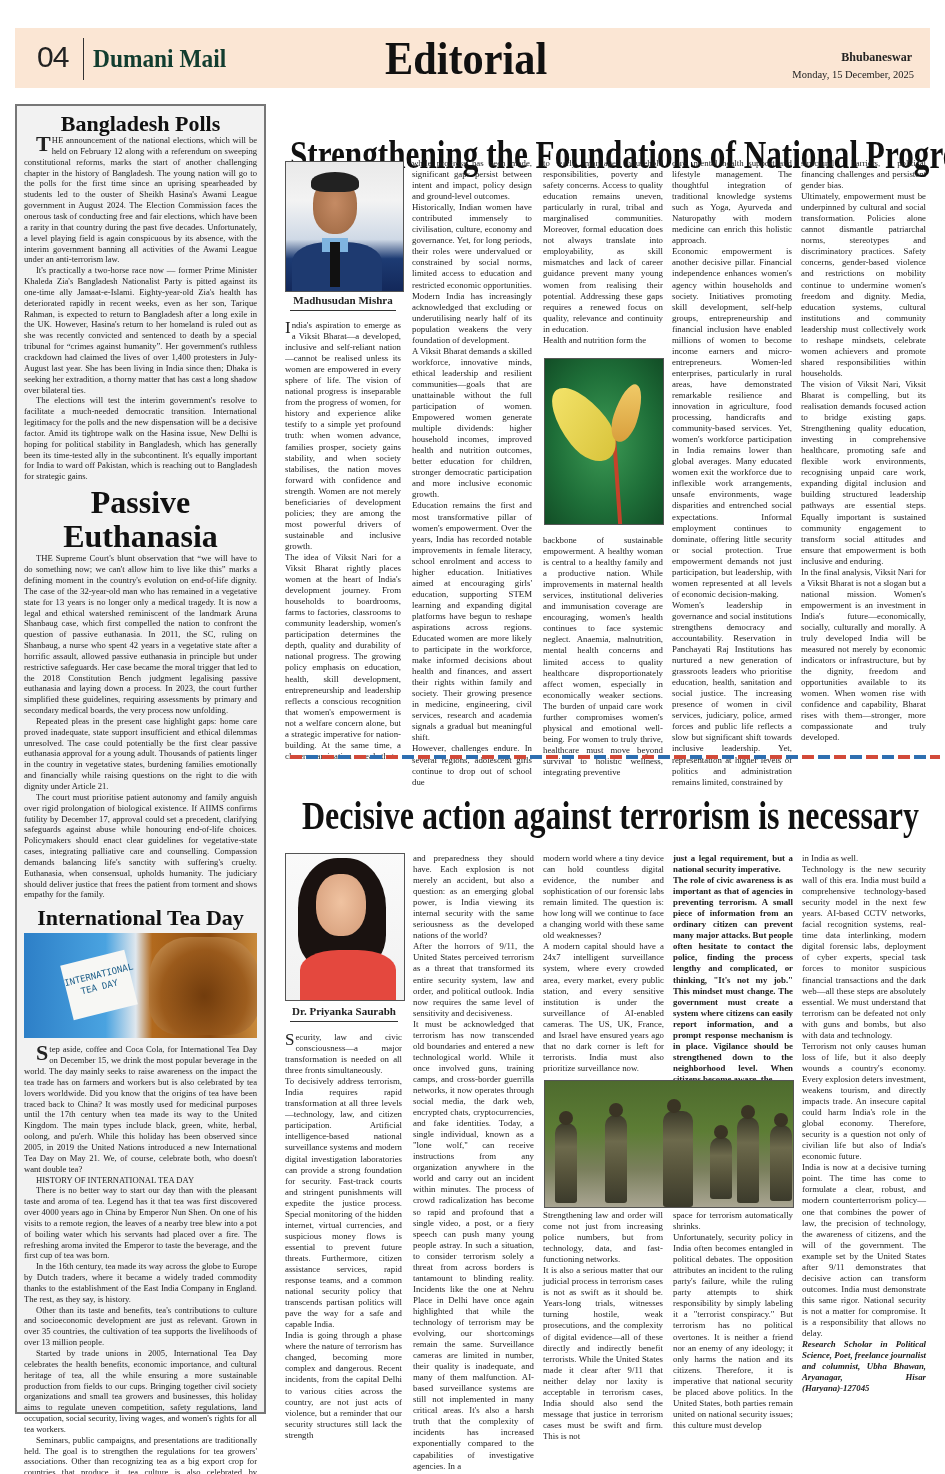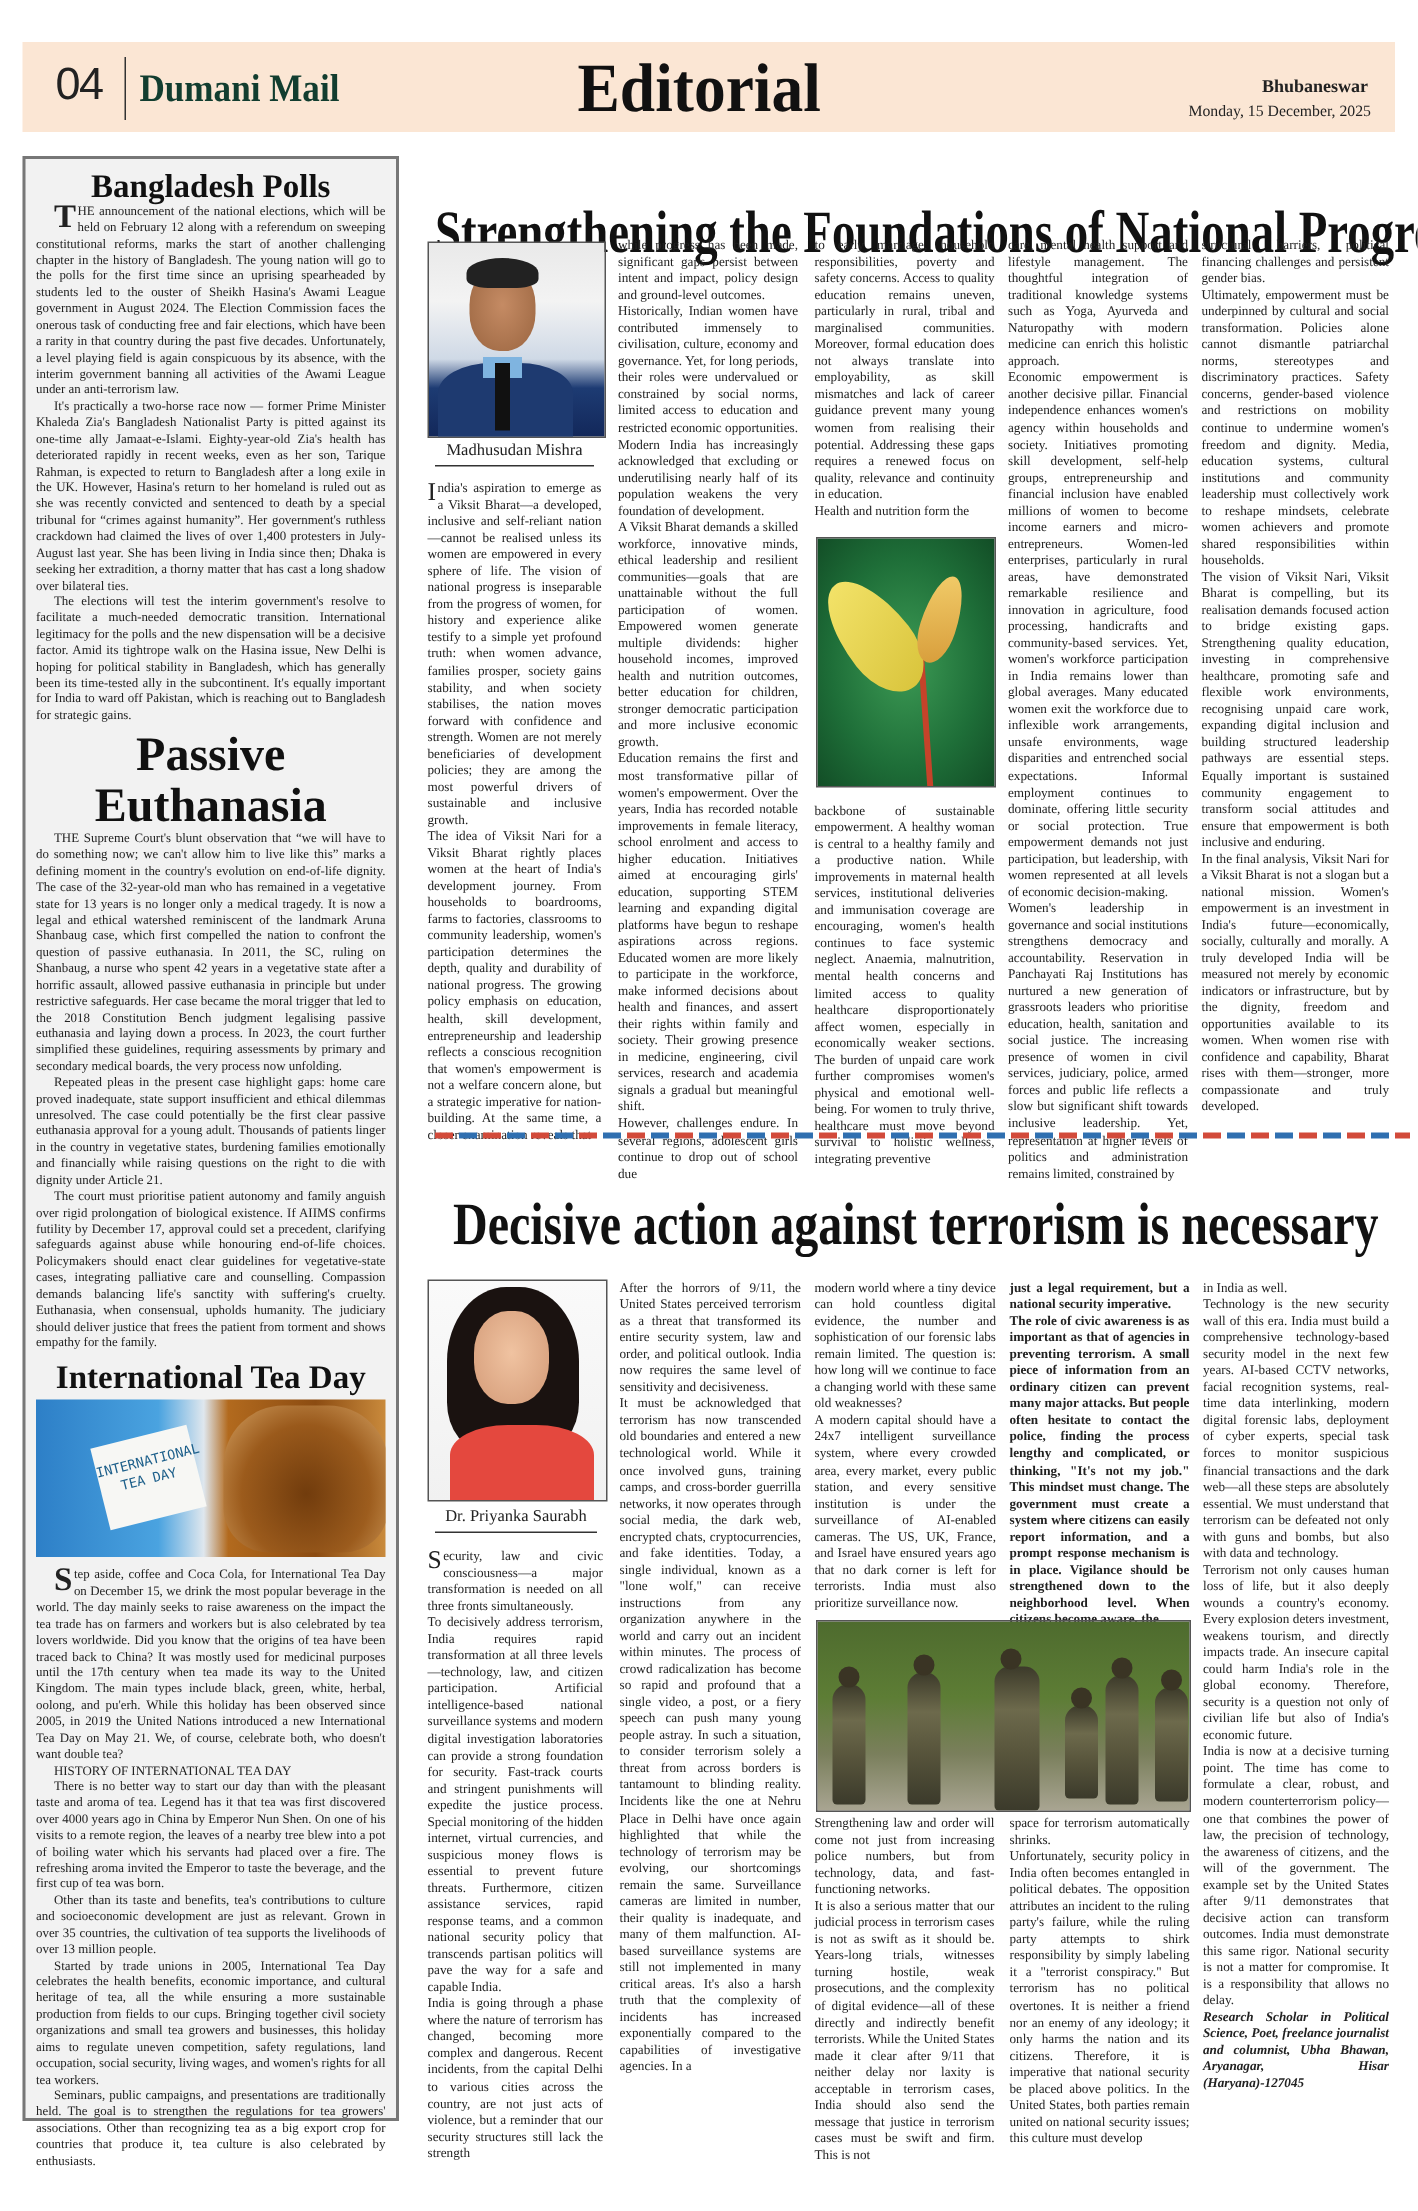--- a/index.html
+++ b/index.html
@@ -25,21 +25,21 @@
   .tea-glass{position:absolute;left:125px;top:4px;width:110px;height:98px;border-radius:40px 40px 30px 30px;background:radial-gradient(ellipse at 50% 60%,#6e3a0c 0%,#9a5a1c 55%,#d9a86a 100%);opacity:.9;}
 
   .art-title{position:absolute;font-family:"Liberation Serif",serif;font-weight:bold;color:#111;white-space:nowrap;transform-origin:left;}
   .t1{left:290px;top:104px;font-size:40px;transform:scaleX(.78);}
   .t2{left:302px;top:765px;font-size:40px;transform:scaleX(.8);}
 
   .col{position:absolute;font-size:8.8px;line-height:11.05px;text-align:justify;}
   .col p{margin:0;}
   .col p + p{margin-top:0;}
   .photo{position:absolute;border:1px solid #555;overflow:hidden;}
-  .author{position:absolute;font-weight:normal;font-size:11px;text-align:center;border-bottom:1px solid #333;padding-bottom:4px;}
+  .author{position:absolute;font-weight:bold;font-size:11px;text-align:center;border-bottom:1px solid #333;padding-bottom:4px;}
   .bigcap{font-size:17px;float:left;line-height:15px;margin-right:1px;}
 
   .face1{background:linear-gradient(180deg,#e9e9e9 0%,#f3f3f3 30%,#cfd9e6 60%,#1d3b73 75%,#13285a 100%);}
   .face1 .head{position:absolute;left:27px;top:16px;width:44px;height:56px;border-radius:45%;background:radial-gradient(ellipse at 50% 45%,#c58b64,#9a6540);}
   .face1 .hair{position:absolute;left:25px;top:10px;width:48px;height:20px;border-radius:50% 50% 30% 30%;background:#222;}
   .face1 .body{position:absolute;left:6px;top:80px;width:90px;height:50px;border-radius:40% 40% 0 0;background:#1e3a70;}
   .face1 .tie{position:absolute;left:44px;top:80px;width:10px;height:45px;background:#111;}
   .face1 .shirt{position:absolute;left:36px;top:76px;width:26px;height:14px;background:#7fb4e0;}
 
   .face2{background:linear-gradient(180deg,#fafafa,#f1f1f1);}
@@ -83,20 +83,21 @@
   <p class="side-p">The court must prioritise patient autonomy and family anguish over rigid prolongation of biological existence. If AIIMS confirms futility by December 17, approval could set a precedent, clarifying safeguards against abuse while honouring end-of-life choices. Policymakers should enact clear guidelines for vegetative-state cases, integrating palliative care and counselling. Compassion demands balancing life's sanctity with suffering's cruelty. Euthanasia, when consensual, upholds humanity. The judiciary should deliver justice that frees the patient from torment and shows empathy for the family.</p>
 
   <h2 class="side-h h3">International Tea Day</h2>
   <div class="tea-img">
     <div class="tea-glass"></div>
     <div class="tea-tag">INTERNATIONAL TEA DAY</div>
   </div>
   <p class="side-p first"><span class="dropcap">S</span><span>tep aside, coffee and Coca Cola, for International Tea Day on December 15, we drink the most popular beverage in the world. The day mainly seeks to raise awareness on the impact the tea trade has on farmers and workers but is also celebrated by tea lovers worldwide. Did you know that the origins of tea have been traced back to China? It was mostly used for medicinal purposes until the 17th century when tea made its way to the United Kingdom. The main types include black, green, white, herbal, oolong, and pu'erh. While this holiday has been observed since 2005, in 2019 the United Nations introduced a new International Tea Day on May 21. We, of course, celebrate both, who doesn't want double tea?</span></p>
   <p class="side-p">HISTORY OF INTERNATIONAL TEA DAY</p>
   <p class="side-p">There is no better way to start our day than with the pleasant taste and aroma of tea. Legend has it that tea was first discovered over 4000 years ago in China by Emperor Nun Shen. On one of his visits to a remote region, the leaves of a nearby tree blew into a pot of boiling water which his servants had placed over a fire. The refreshing aroma invited the Emperor to taste the beverage, and the first cup of tea was born.</p>
+  <p class="side-p">In the 16th century, tea made its way across the globe to Europe by Dutch traders, where it became a widely traded commodity thanks to the establishment of the East India Company in England. The rest, as they say, is history.</p>
   <p class="side-p">Other than its taste and benefits, tea's contributions to culture and socioeconomic development are just as relevant. Grown in over 35 countries, the cultivation of tea supports the livelihoods of over 13 million people.</p>
   <p class="side-p">Started by trade unions in 2005, International Tea Day celebrates the health benefits, economic importance, and cultural heritage of tea, all the while ensuring a more sustainable production from fields to our cups. Bringing together civil society organizations and small tea growers and businesses, this holiday aims to regulate uneven competition, safety regulations, land occupation, social security, living wages, and women's rights for all tea workers.</p>
   <p class="side-p">Seminars, public campaigns, and presentations are traditionally held. The goal is to strengthen the regulations for tea growers' associations. Other than recognizing tea as a big export crop for countries that produce it, tea culture is also celebrated by enthusiasts.</p>
 </div>
 
 <h1 class="art-title t1">Strengthening the Foundations of National Progress</h1>
 
 <div class="photo face1" style="left:285px;top:161px;width:117px;height:129px;">
   <div class="body"></div>
     <div class="shirt"></div>
@@ -151,20 +152,21 @@
     <div class="head"></div>
 </div>
 <div class="author" style="left:290px;top:1005px;width:108px;">Dr. Priyanka Saurabh</div>
 
 <div class="col" style="left:285px;top:1032px;width:117px;">
   <p><span class="bigcap">S</span><span>ecurity, law and civic consciousness—a major transformation is needed on all three fronts simultaneously.</span></p>
   <p>To decisively address terrorism, India requires rapid transformation at all three levels—technology, law, and citizen participation. Artificial intelligence-based national surveillance systems and modern digital investigation laboratories can provide a strong foundation for security. Fast-track courts and stringent punishments will expedite the justice process. Special monitoring of the hidden internet, virtual currencies, and suspicious money flows is essential to prevent future threats. Furthermore, citizen assistance services, rapid response teams, and a common national security policy that transcends partisan politics will pave the way for a safe and capable India.</p>
   <p>India is going through a phase where the nature of terrorism has changed, becoming more complex and dangerous. Recent incidents, from the capital Delhi to various cities across the country, are not just acts of violence, but a reminder that our security structures still lack the strength</p>
 </div>
 <div class="col" style="left:413px;top:853px;width:121px;">
+  <p>and preparedness they should have. Each explosion is not merely an accident, but also a question: as an emerging global power, is India viewing its internal security with the same seriousness as the developed nations of the world?</p>
   <p>After the horrors of 9/11, the United States perceived terrorism as a threat that transformed its entire security system, law and order, and political outlook. India now requires the same level of sensitivity and decisiveness.</p>
   <p>It must be acknowledged that terrorism has now transcended old boundaries and entered a new technological world. While it once involved guns, training camps, and cross-border guerrilla networks, it now operates through social media, the dark web, encrypted chats, cryptocurrencies, and fake identities. Today, a single individual, known as a "lone wolf," can receive instructions from any organization anywhere in the world and carry out an incident within minutes. The process of crowd radicalization has become so rapid and profound that a single video, a post, or a fiery speech can push many young people astray. In such a situation, to consider terrorism solely a threat from across borders is tantamount to blinding reality. Incidents like the one at Nehru Place in Delhi have once again highlighted that while the technology of terrorism may be evolving, our shortcomings remain the same. Surveillance cameras are limited in number, their quality is inadequate, and many of them malfunction. AI-based surveillance systems are still not implemented in many critical areas. It's also a harsh truth that the complexity of incidents has increased exponentially compared to the capabilities of investigative agencies. In a</p>
 </div>
 <div class="col" style="left:543px;top:853px;width:121px;">
   <p>modern world where a tiny device can hold countless digital evidence, the number and sophistication of our forensic labs remain limited. The question is: how long will we continue to face a changing world with these same old weaknesses?</p>
   <p>A modern capital should have a 24x7 intelligent surveillance system, where every crowded area, every market, every public station, and every sensitive institution is under the surveillance of AI-enabled cameras. The US, UK, France, and Israel have ensured years ago that no dark corner is left for terrorists. India must also prioritize surveillance now.</p>
 </div>
 <div class="col" style="left:673px;top:853px;width:120px;font-weight:bold;">
   <p>just a legal requirement, but a national security imperative.</p>
   <p>The role of civic awareness is as important as that of agencies in preventing terrorism. A small piece of information from an ordinary citizen can prevent many major attacks. But people often hesitate to contact the police, finding the process lengthy and complicated, or thinking, "It's not my job." This mindset must change. The government must create a system where citizens can easily report information, and a prompt response mechanism is in place. Vigilance should be strengthened down to the neighborhood level. When citizens become aware, the</p>

